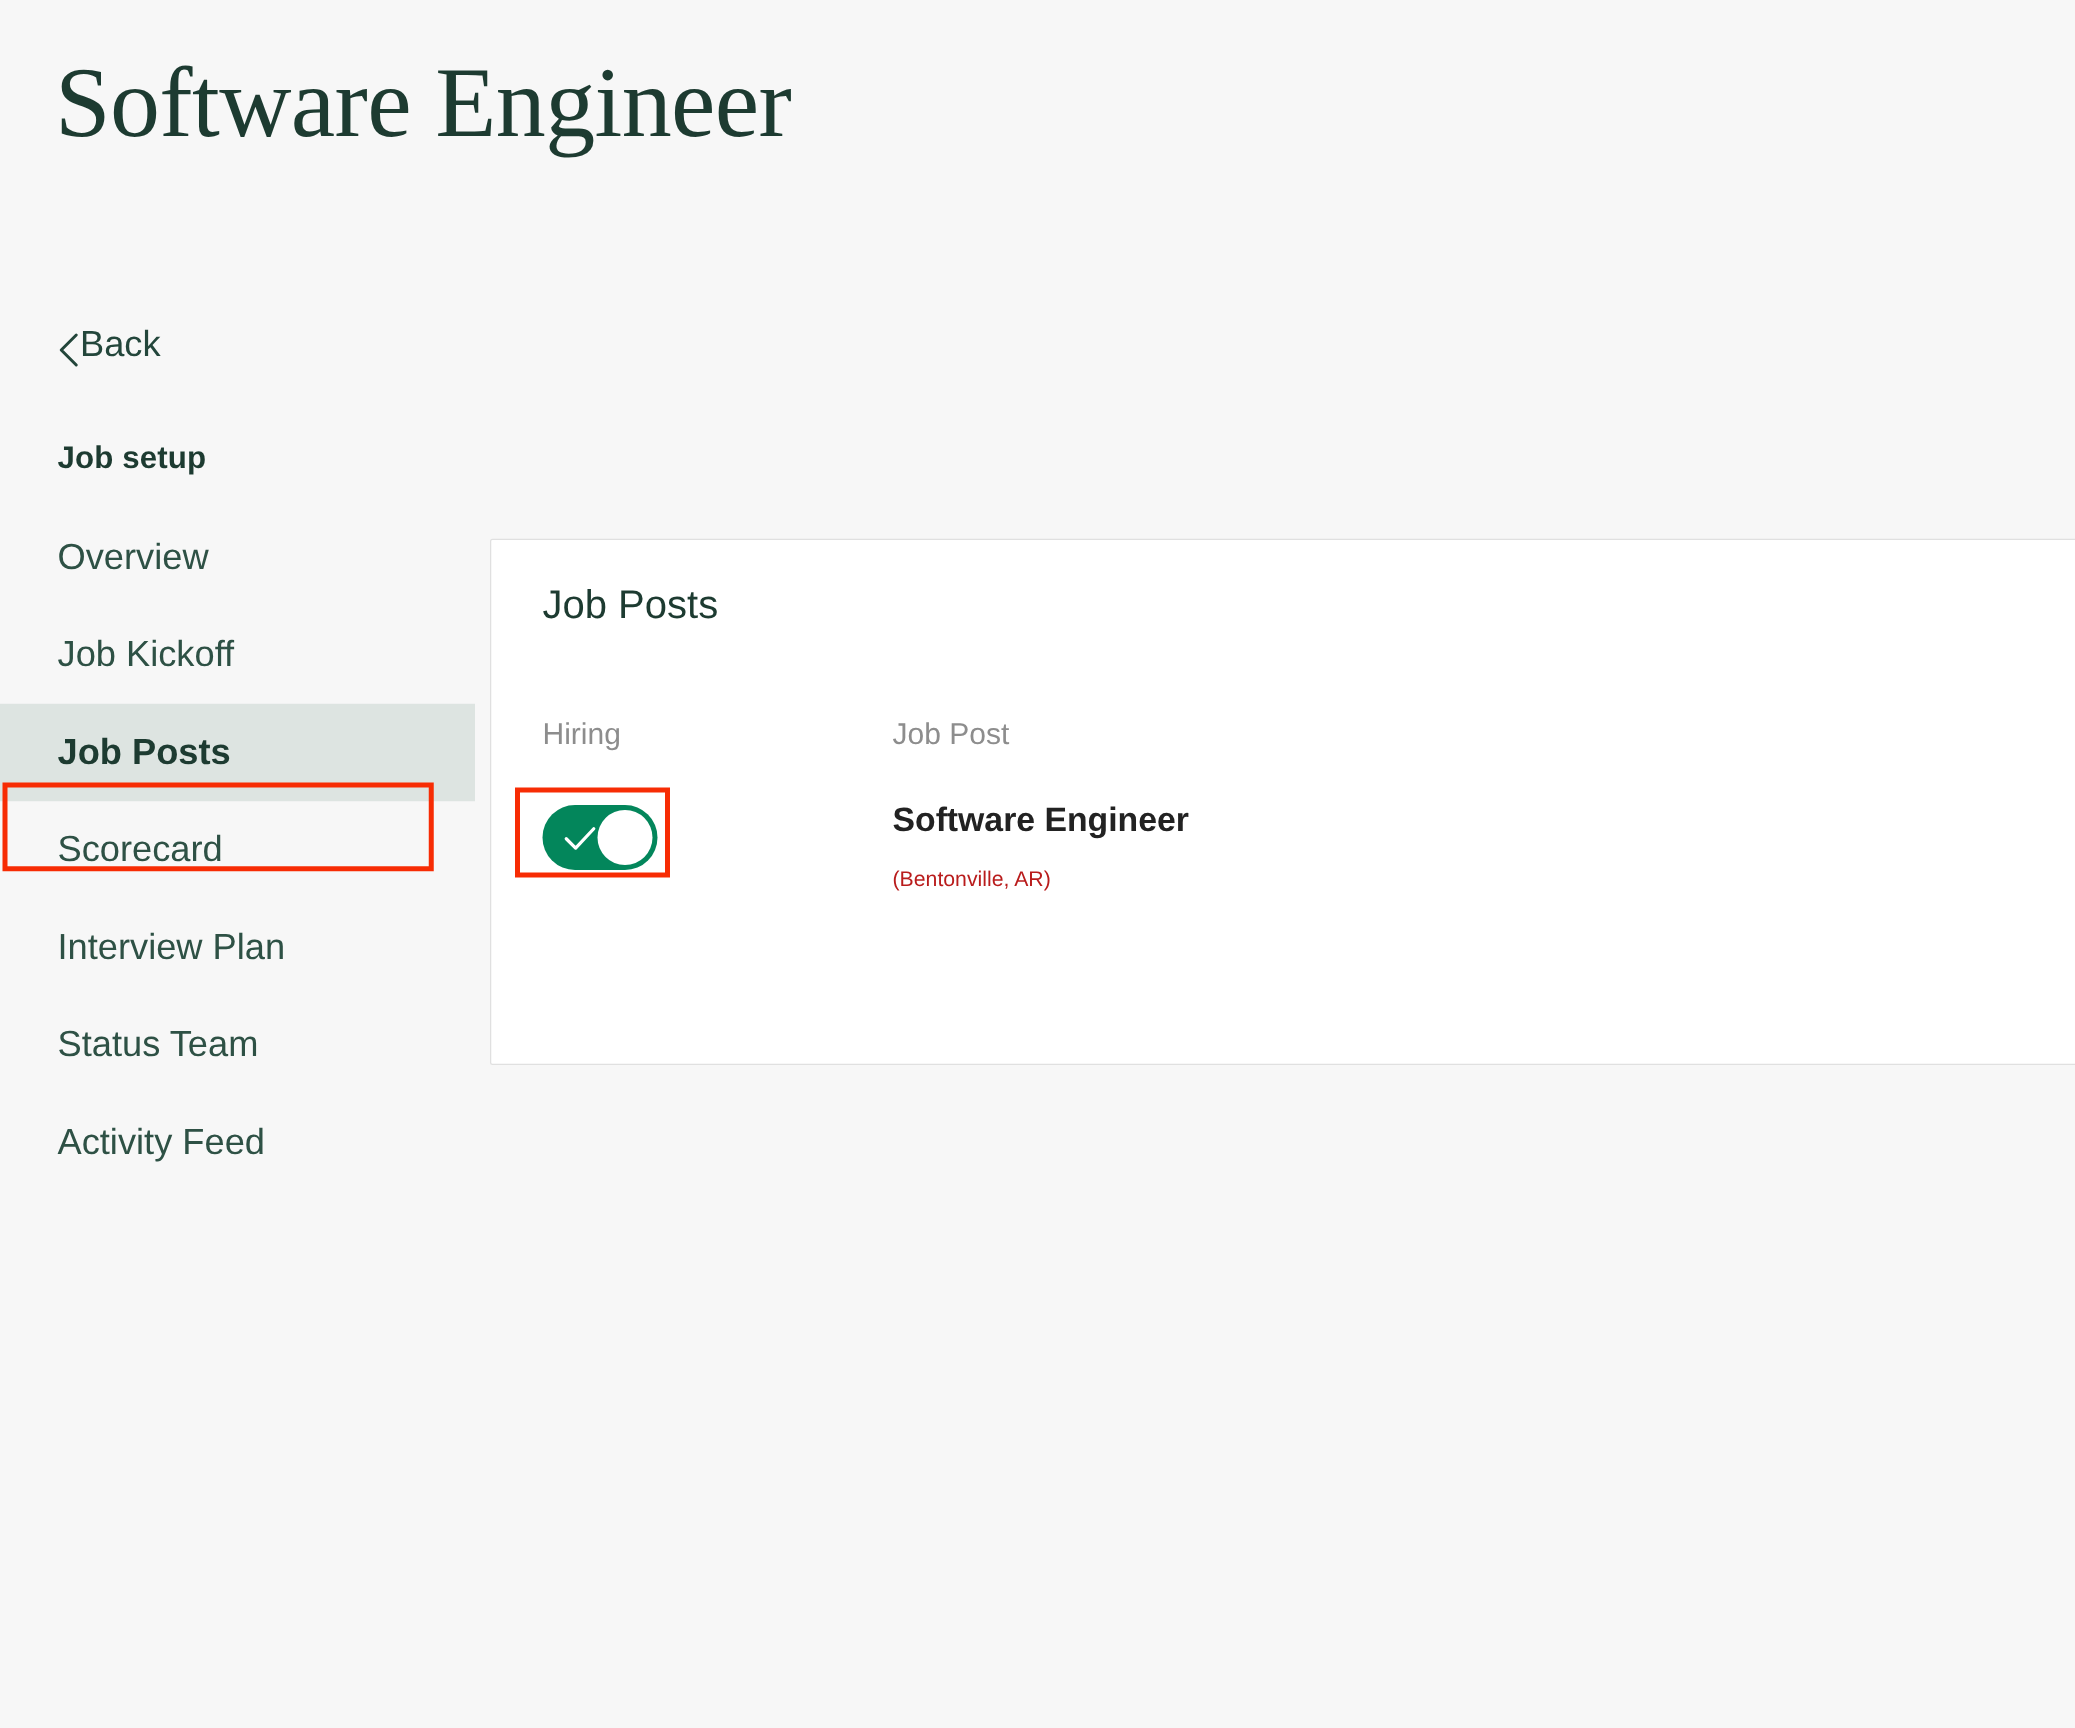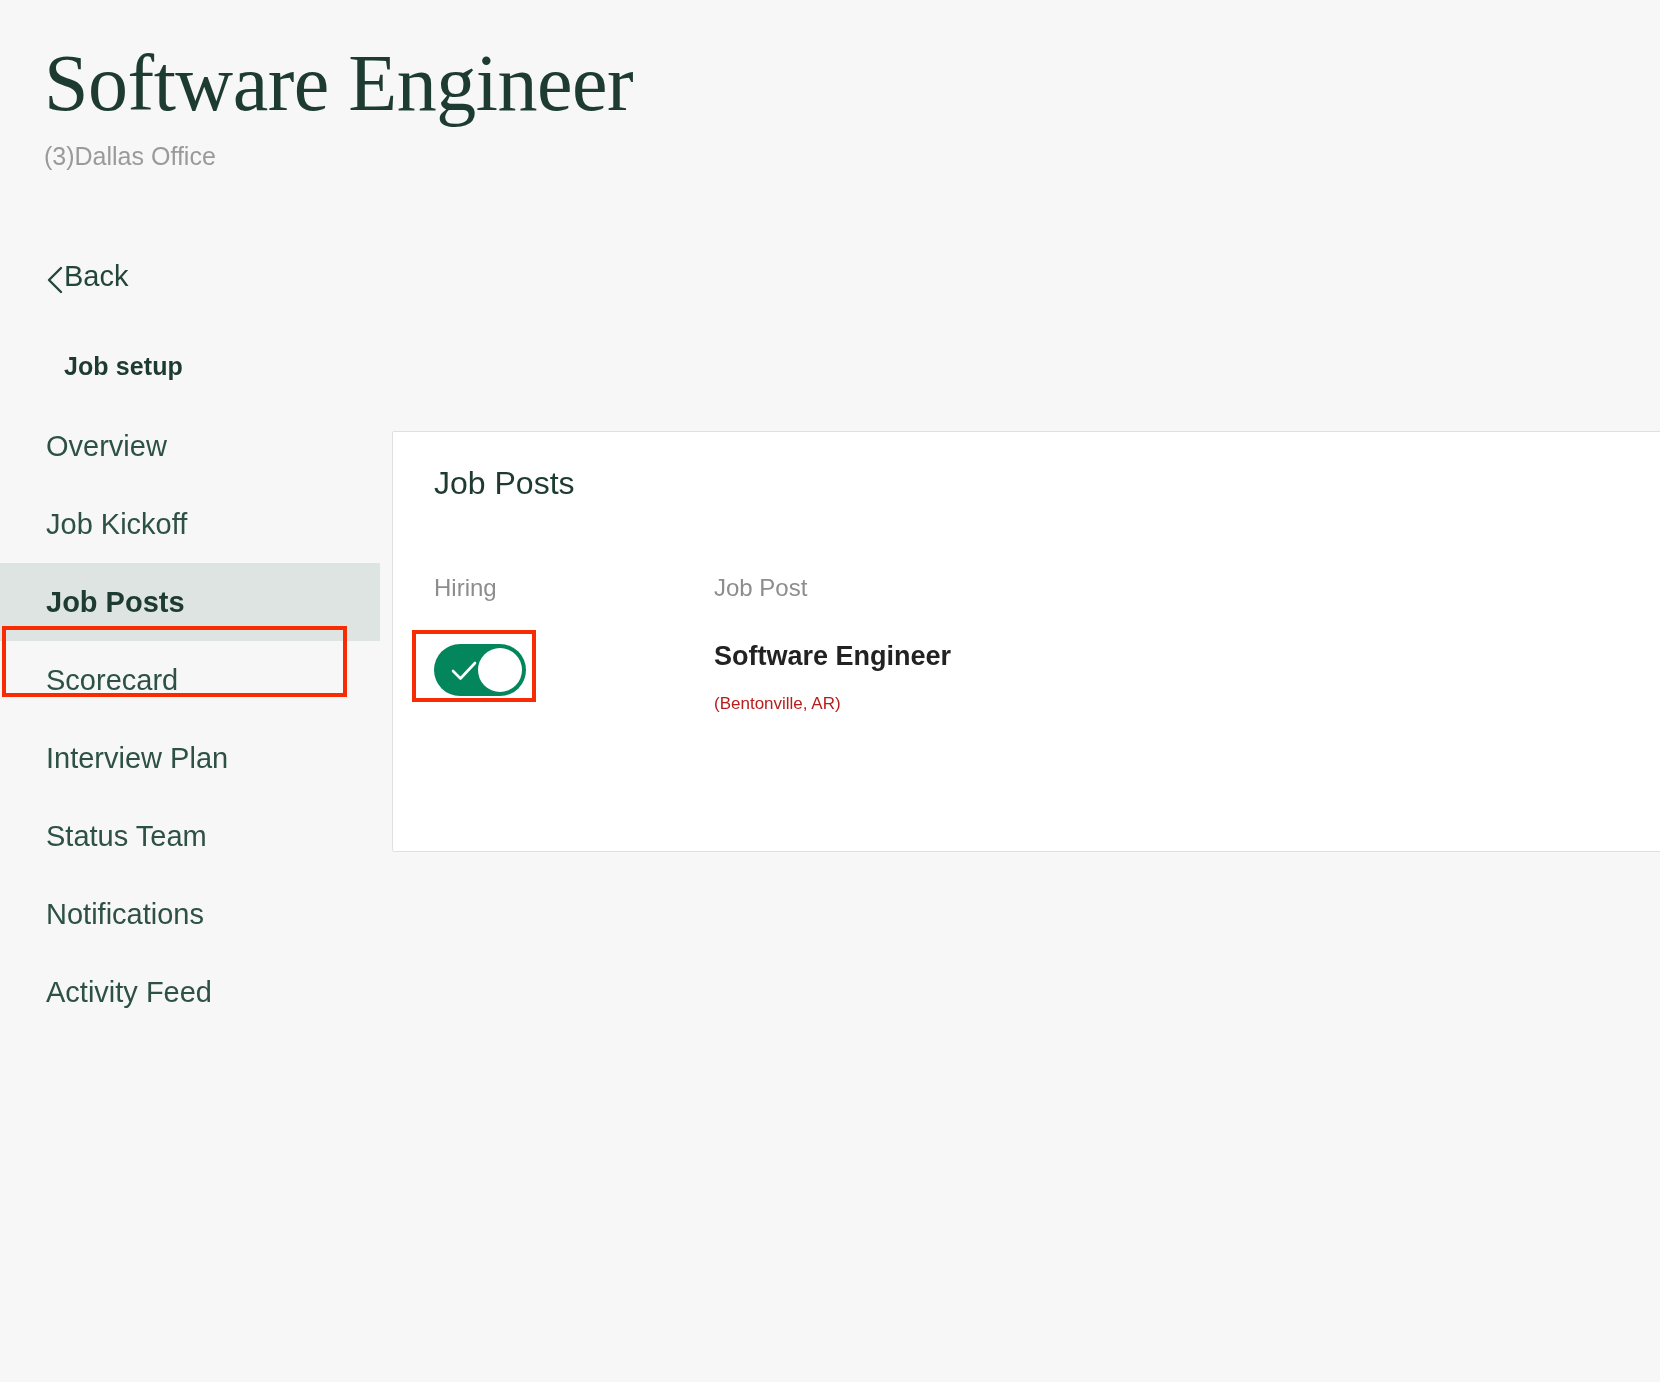--- a/index.html
+++ b/index.html
@@ -65,21 +65,21 @@
   .back-chevron {
     display: inline-block;
     width: 18px;
     height: 18px;
     position: relative;
     top: -1px;
   }
   .back-chevron svg { display: block; }
 
   .nav-section-title {
-    padding: 0 0 0 64px;
+    padding: 0 0 0 46px;
     margin-top: 48px;
     font-size: 25px;
     font-weight: 700;
     color: #1d3b31;
     letter-spacing: 0.1px;
   }
 
   .nav-list { margin-top: 26px; }
 
   .nav-item {
@@ -215,21 +215,20 @@
     line-height: 1.2;
   }
 </style>
 </head>
 <body>
 
 <div id="app">
 
   <div class="page-header">
     <div class="page-title">Software Engineer</div>
-    <div class="page-subtitle">(3)Dallas Office</div>
   </div>
 
   <div class="sidebar">
 
     <div class="back-link">
       <span class="back-chevron">
         <svg width="18" height="28" viewBox="0 0 18 28" fill="none">
           <path d="M15 2 L3 14 L15 26" stroke="#23463b" stroke-width="2.4" stroke-linecap="round" stroke-linejoin="round"></path>
         </svg>
       </span>
@@ -249,23 +248,20 @@
         <span>Job Posts</span>
       </div>
       <div class="nav-item">
         <span>Scorecard</span>
       </div>
       <div class="nav-item">
         <span>Interview Plan</span>
       </div>
       <div class="nav-item">
         <span>Status Team</span>
-      </div>
-      <div class="nav-item">
-        <span>Notifications</span>
       </div>
       <div class="nav-item">
         <span>Activity Feed</span>
       </div>
     </div>
   </div>
 
   <div class="card">
     <div class="card-title">Job Posts</div>
 

